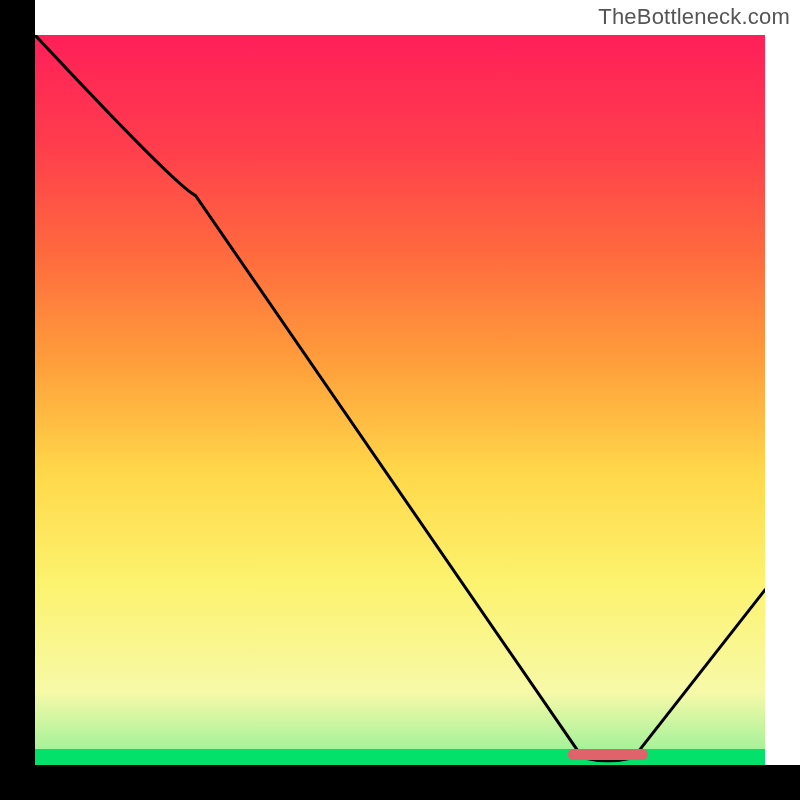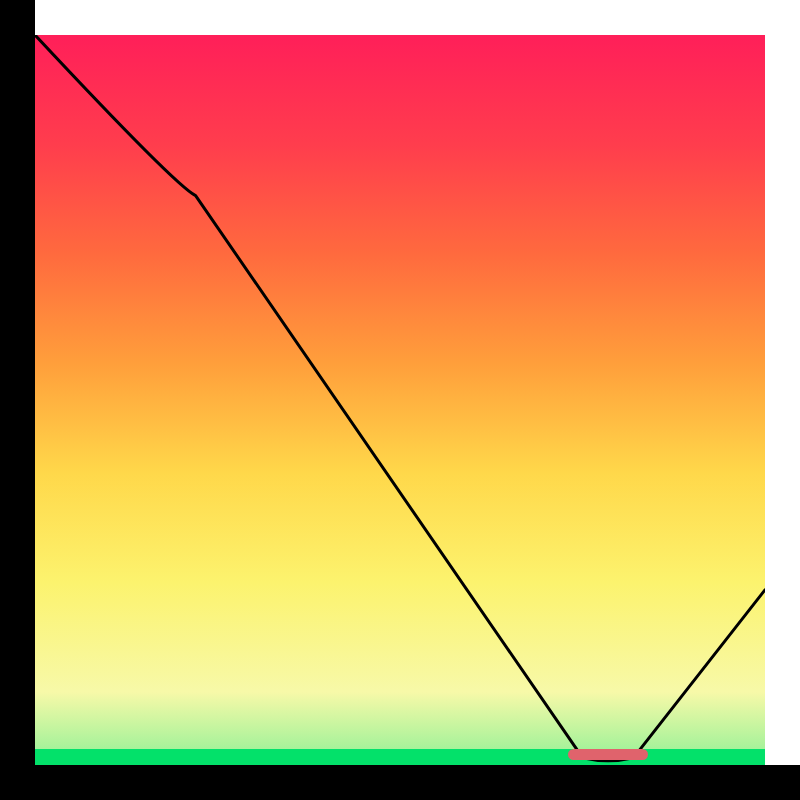--- a/index.html
+++ b/index.html
@@ -93,20 +93,21 @@
     border-radius: 6px;
     background: #e0636c;
     z-index: 4;
   }
 </style>
 </head>
 <body>
 
 <div class="frame">
 
+  <div class="watermark">TheBottleneck.com</div>
 
   <div class="axis-left"></div>
   <div class="axis-bottom"></div>
 
   <div class="plot">
     <div class="gradient"></div>
 
     <svg class="curve" viewBox="0 0 730 730" preserveAspectRatio="none">
       <path id="curve-path" fill="none" stroke="#000000" stroke-width="3" stroke-linecap="round" stroke-linejoin="round" d="M 0 0 Q 140.6 150.60000000000002 160.6 160.60000000000002 L 547.5 722.7 Q 573.05 728.7 598.5999999999999 722.7 L 730 554.8"></path>
     </svg>

